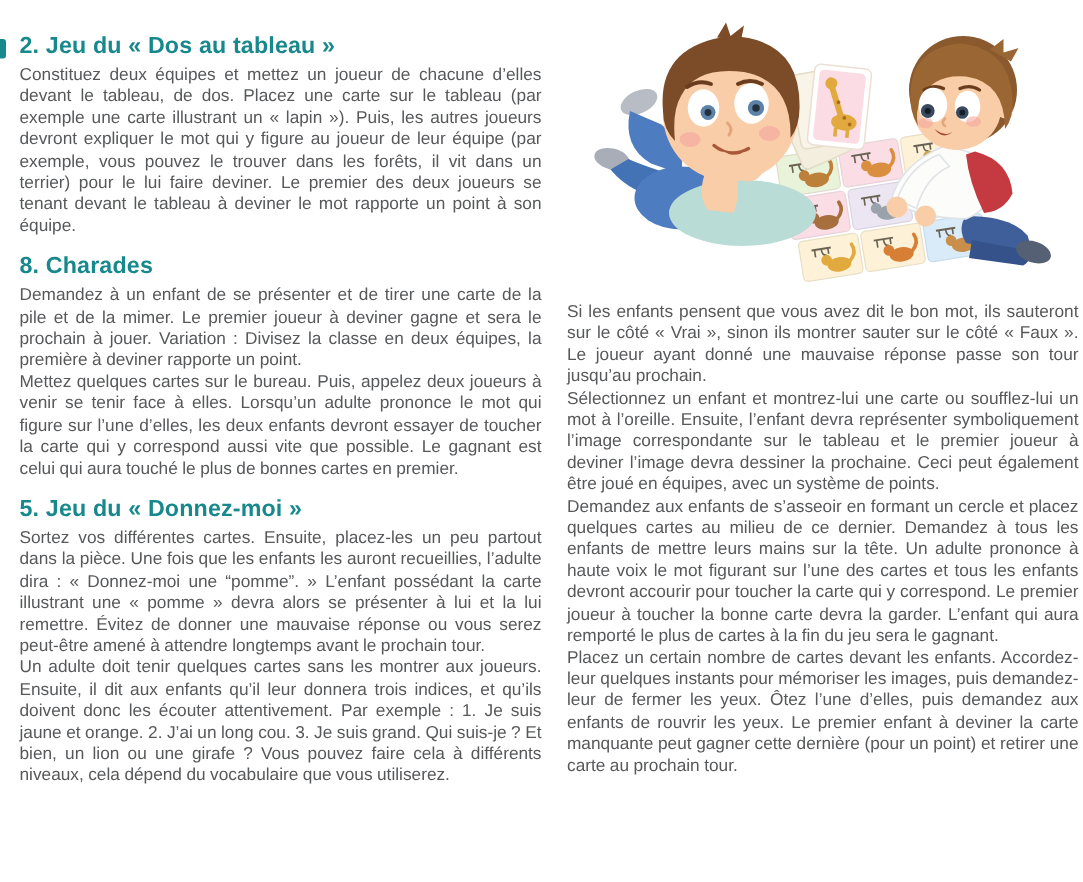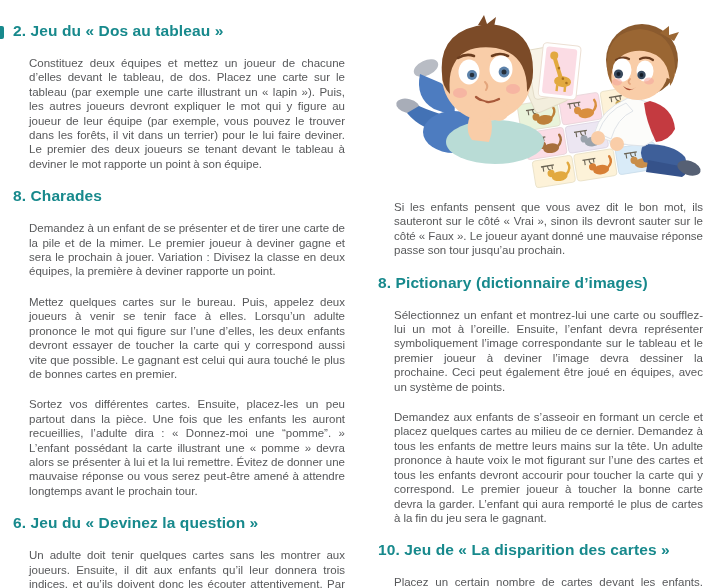--- a/index.html
+++ b/index.html
@@ -5,21 +5,21 @@
   html,body{margin:0;padding:0;background:#ffffff;}
   .page{position:relative;width:722px;height:588px;background:#ffffff;overflow:hidden;
         font-family:"Liberation Sans",sans-serif;}
   .edge-mark{position:absolute;left:0;top:26px;width:4px;height:13px;background:#17898c;border-radius:0 2px 2px 0;}
   .col-left{position:absolute;left:13px;top:20px;width:348px;}
   .col-right{position:absolute;left:378px;top:4px;width:341px;}
   .section h2{color:#17898c;font-size:15.5px;line-height:18px;font-weight:700;
               margin:11px 0 3px 0;letter-spacing:.1px;}
   .section:first-child h2{margin-top:2px;}
   .section p, .lead-par{font-size:11.5px;line-height:14.4px;color:#57585a;text-align:justify;
-             margin:16px;word-spacing:-0.2px;}
+             margin:0;word-spacing:-0.2px;}
   .lead-par{margin-top:6px;}
   .illustration{width:330px;height:180px;margin-left:14px;margin-top:6px;}
 </style>
 </head>
 <body>
 
 <div class="page">
   <div class="edge-mark"></div>
 
   <div class="col-left">
@@ -28,24 +28,24 @@
       <p>Constituez deux équipes et mettez un joueur de chacune d’elles devant le tableau, de dos. Placez une carte sur le tableau (par exemple une carte illustrant un « lapin »). Puis, les autres joueurs devront expliquer le mot qui y figure au joueur de leur équipe (par exemple, vous pouvez le trouver dans les forêts, il vit dans un terrier) pour le lui faire deviner. Le premier des deux joueurs se tenant devant le tableau à deviner le mot rapporte un point à son équipe.</p>
     </div>
     <div class="section">
       <h2>8. Charades</h2>
       <p>Demandez à un enfant de se présenter et de tirer une carte de la pile et de la mimer. Le premier joueur à deviner gagne et sera le prochain à jouer. Variation : Divisez la classe en deux équipes, la première à deviner rapporte un point.</p>
     </div>
     <div class="section">
       <p>Mettez quelques cartes sur le bureau. Puis, appelez deux joueurs à venir se tenir face à elles. Lorsqu’un adulte prononce le mot qui figure sur l’une d’elles, les deux enfants devront essayer de toucher la carte qui y correspond aussi vite que possible. Le gagnant est celui qui aura touché le plus de bonnes cartes en premier.</p>
     </div>
     <div class="section">
+      <h2>5. Jeu du « Donnez-moi »</h2>
       <p>Sortez vos différentes cartes. Ensuite, placez-les un peu partout dans la pièce. Une fois que les enfants les auront recueillies, l’adulte dira : « Donnez-moi une “pomme”. » L’enfant possédant la carte illustrant une « pomme » devra alors se présenter à lui et la lui remettre. Évitez de donner une mauvaise réponse ou vous serez peut-être amené à attendre longtemps avant le prochain tour.</p>
     </div>
     <div class="section">
-      <h2>6. Jeu du « Devinez la question »</h2>
       <p>Un adulte doit tenir quelques cartes sans les montrer aux joueurs. Ensuite, il dit aux enfants qu’il leur donnera trois indices, et qu’ils doivent donc les écouter attentivement. Par exemple : 1. Je suis jaune et orange. 2. J’ai un long cou. 3. Je suis grand. Qui suis-je ? Et bien, un lion ou une girafe ? Vous pouvez faire cela à différents niveaux, cela dépend du vocabulaire que vous utiliserez.</p>
     </div>
 
   </div>
 
   <div class="col-right">
 
     <svg class="illustration" viewBox="0 0 330 180">
       <defs>
         <g id="scr">
@@ -176,27 +176,25 @@
           <circle cx="226.5" cy="64" r="2" fill="#141c26"></circle>
         <circle cx="249.5" cy="65" r="4.2" fill="#394a5e"></circle>
           <circle cx="249.5" cy="65" r="1.9" fill="#141c26"></circle>
         <path d="M238,69 q-3,3 0,5" stroke="#e3a57c" stroke-width="1.8" fill="none" stroke-linecap="round"></path>
         <path d="M231,76 q6,8 13,1 q-5,5 -13,-1 Z" fill="#a54a31"></path>
         <ellipse cx="225" cy="72" rx="5" ry="3.5" fill="#f4a79e" opacity="0.6"></ellipse>
         <ellipse cx="257" cy="71" rx="5" ry="3.5" fill="#f4a79e" opacity="0.6"></ellipse>
       </g>
     </svg>
 
-    <p class="lead-par">Si les enfants pensent que vous avez dit le bon mot, ils sauteront sur le côté « Vrai », sinon ils devront sauter sur le côté « Faux ». Le joueur ayant donné une mauvaise réponse passe son tour jusqu’au prochain.</p>
-
-    <div class="section">
-      <h2>8. Pictionary (dictionnaire d’images)</h2>
+    <p class="lead-par">Si les enfants pensent que vous avez dit le bon mot, ils sauteront sur le côté « Vrai », sinon ils montrer sauter sur le côté « Faux ». Le joueur ayant donné une mauvaise réponse passe son tour jusqu’au prochain.</p>
+
+    <div class="section">
       <p>Sélectionnez un enfant et montrez-lui une carte ou soufflez-lui un mot à l’oreille. Ensuite, l’enfant devra représenter symboliquement l’image correspondante sur le tableau et le premier joueur à deviner l’image devra dessiner la prochaine. Ceci peut également être joué en équipes, avec un système de points.</p>
     </div>
     <div class="section">
       <p>Demandez aux enfants de s’asseoir en formant un cercle et placez quelques cartes au milieu de ce dernier. Demandez à tous les enfants de mettre leurs mains sur la tête. Un adulte prononce à haute voix le mot figurant sur l’une des cartes et tous les enfants devront accourir pour toucher la carte qui y correspond. Le premier joueur à toucher la bonne carte devra la garder. L’enfant qui aura remporté le plus de cartes à la fin du jeu sera le gagnant.</p>
     </div>
     <div class="section">
-      <h2>10. Jeu de « La disparition des cartes »</h2>
       <p>Placez un certain nombre de cartes devant les enfants. Accordez-leur quelques instants pour mémoriser les images, puis demandez-leur de fermer les yeux. Ôtez l’une d’elles, puis demandez aux enfants de rouvrir les yeux. Le premier enfant à deviner la carte manquante peut gagner cette dernière (pour un point) et retirer une carte au prochain tour.</p>
     </div>
   </div>
 </div>
 
 </body></html>

